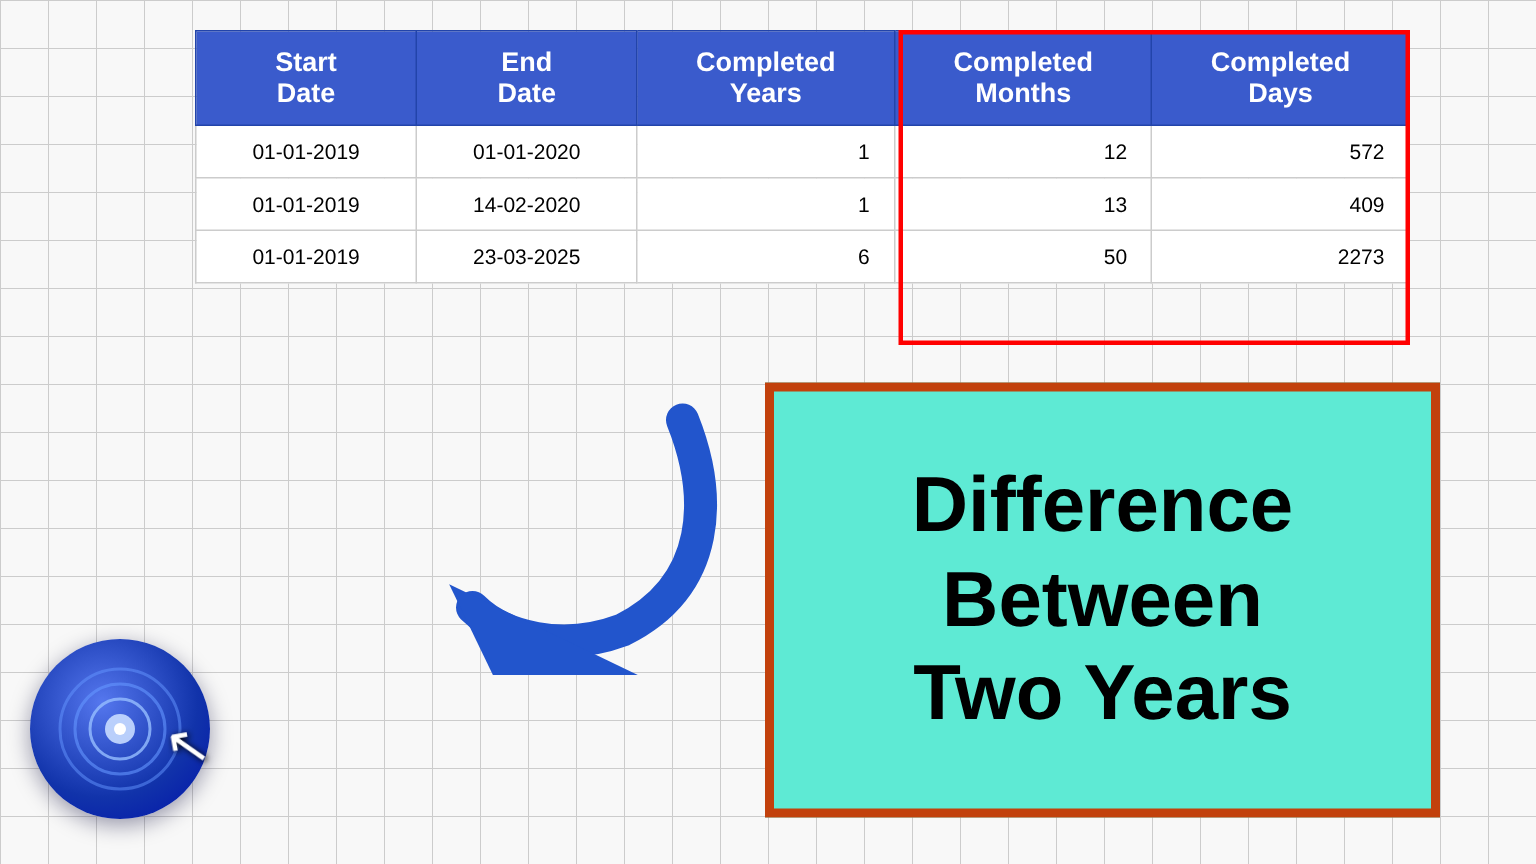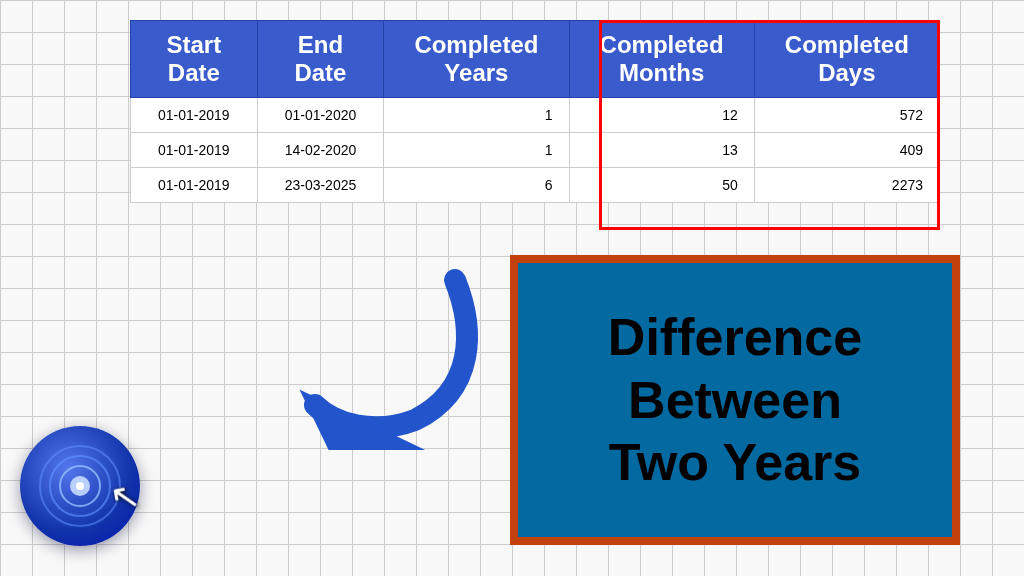--- a/index.html
+++ b/index.html
@@ -42,21 +42,21 @@
 
     table {
       border-collapse: collapse;
       width: 100%;
     }
 
     th {
       background-color: #3a5bcc;
       color: white;
       font-weight: bold;
-      font-size: 24px;
+      font-size: 18px;
       text-align: center;
       padding: 10px 14px;
       border: 1px solid #2244aa;
     }
 
     td {
       background-color: white;
       font-size: 14px;
       text-align: right;
       padding: 9px 16px;
@@ -93,22 +93,22 @@
       height: 200px;
     }
 
     
     .text-box {
       position: absolute;
       top: 255px;
       left: 510px;
       width: 450px;
       height: 290px;
-      border: 8px solid #c2410c;
-      background-color: #0369a1;
+      border: 6px solid #c2410c;
+      background-color: #5eead4;
       display: flex;
       align-items: center;
       justify-content: center;
     }
 
     .text-box-content {
       font-size: 52px;
       font-weight: 900;
       color: black;
       text-align: center;

